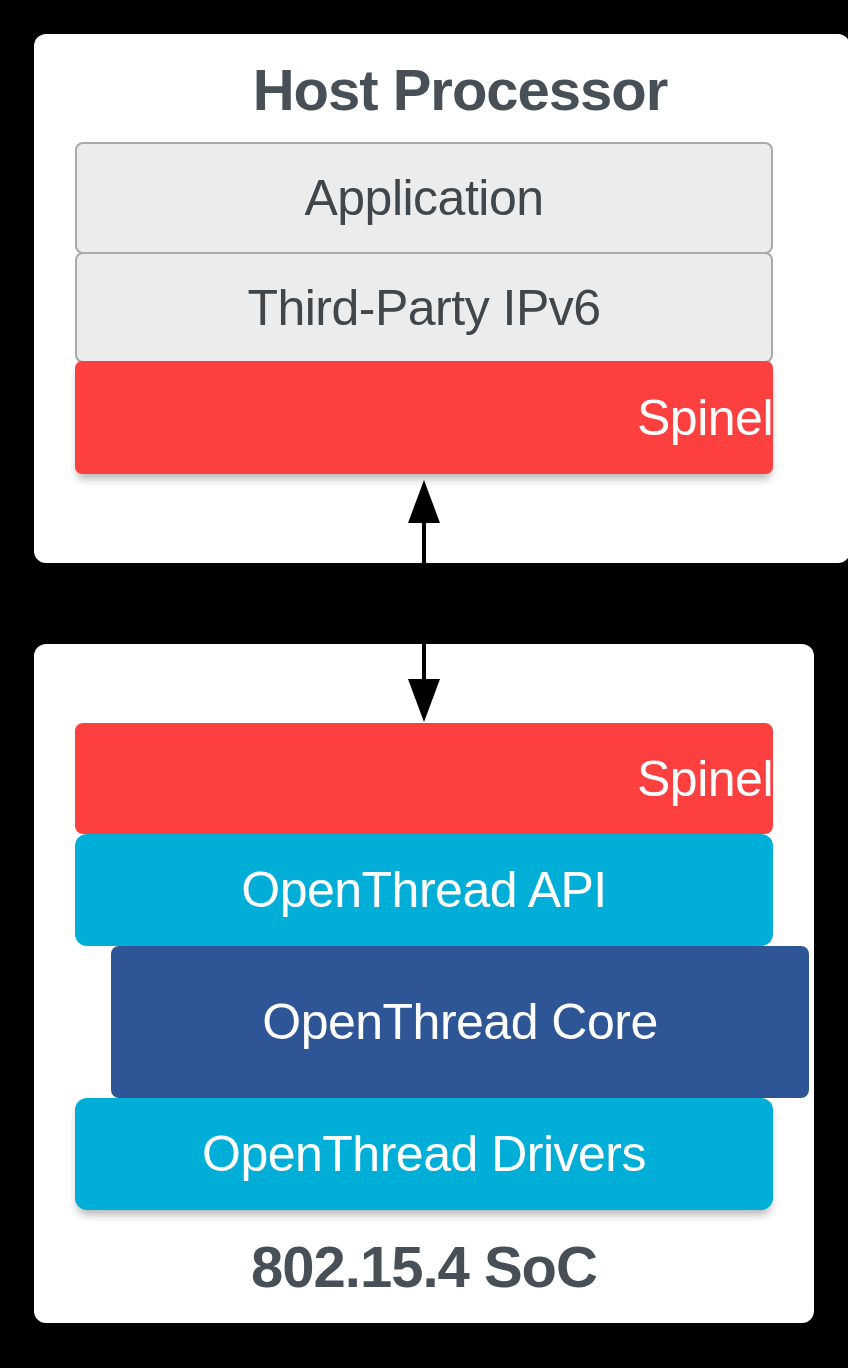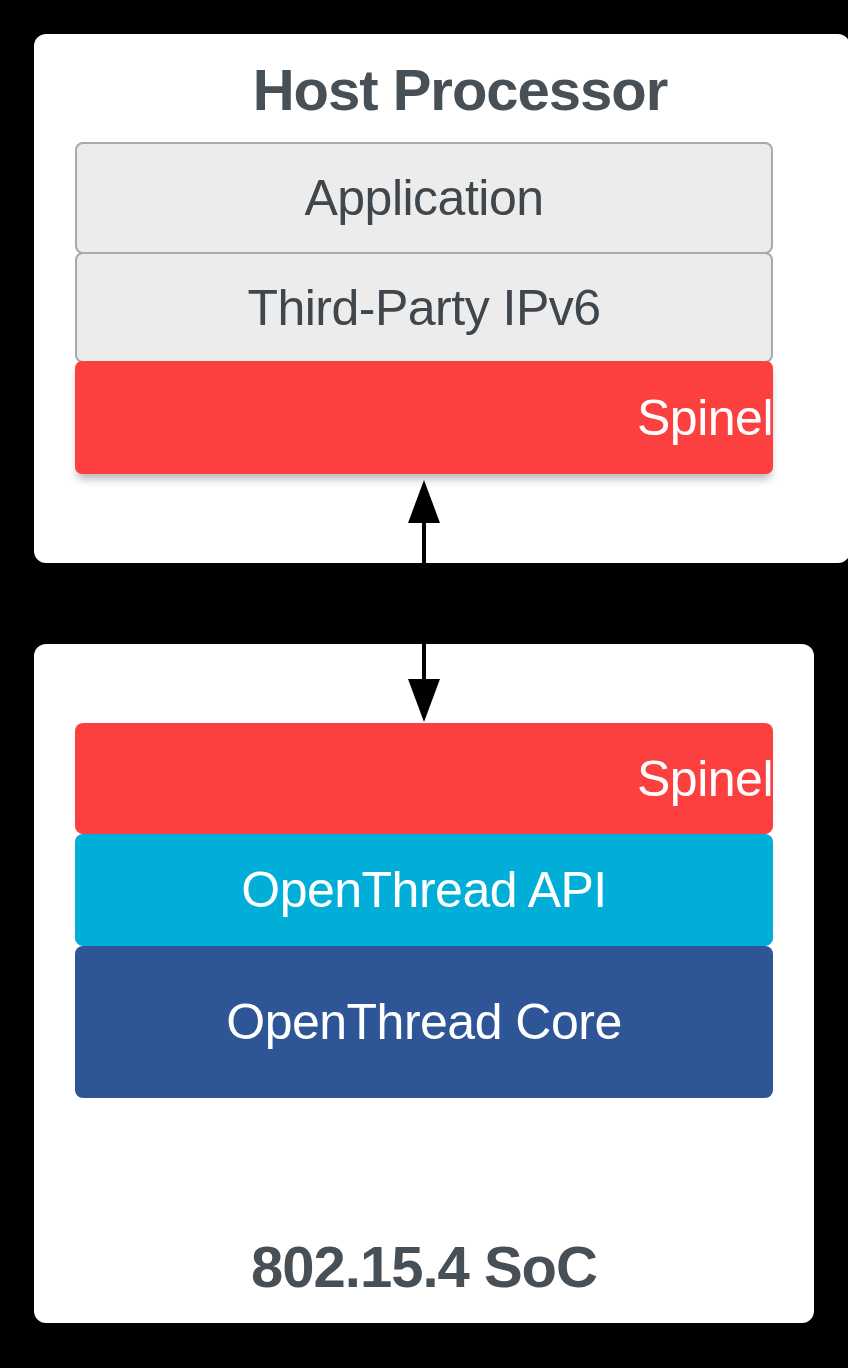--- a/index.html
+++ b/index.html
@@ -64,22 +64,22 @@
     font-size: 50px;
     font-weight: 400;
     letter-spacing: -0.5px;
   }
   .gray {
     background: var(--gray-block, #ececec);
     border: 2px solid var(--gray-border, #a9a9a9);
   }
   .gray span { color: var(--block-text, #3f464c); }
   .red   { background: var(--red, #fc4040); justify-content: flex-end; }
-  .cyan  { background: var(--cyan, #00aed8); }
-  .blue  { background: var(--blue, #2e5697); }
+  .cyan  { background: var(--cyan, #00aed8); border-radius: 12px; }
+  .blue  { background: var(--blue, #2e5697); margin-left: 36px; }
   .red span, .cyan span, .blue span { color: var(--white-text, #ffffff); }
 
   .b-app    { height: 112px; z-index: 1; }
   .b-third  { height: 111px; margin-top: -2px; text-align: center; }
   .b-spinel-host { height: 113px; margin-top: -2px; border-radius: 7px; z-index: 2;
                    box-shadow: 0 7px 9px -2px rgba(0,0,0,0.28); }
 
   .b-spinel  { height: 111px; }
   .b-api     { height: 112px; }
   .b-core    { height: 152px; }
@@ -122,17 +122,20 @@
     <div class="stack stack-soc">
       <div class="block red b-spinel">
         <span>Spinel</span>
       </div>
       <div class="block cyan b-api">
         <span>OpenThread API</span>
       </div>
       <div class="block blue b-core">
         <span>OpenThread Core</span>
       </div>
+      <div class="block cyan b-drivers">
+        <span>OpenThread Drivers</span>
+      </div>
     </div>
     <h2 class="card-title soc-title">802.15.4 SoC</h2>
   </section>
 
 </div>
 
 </body></html>

